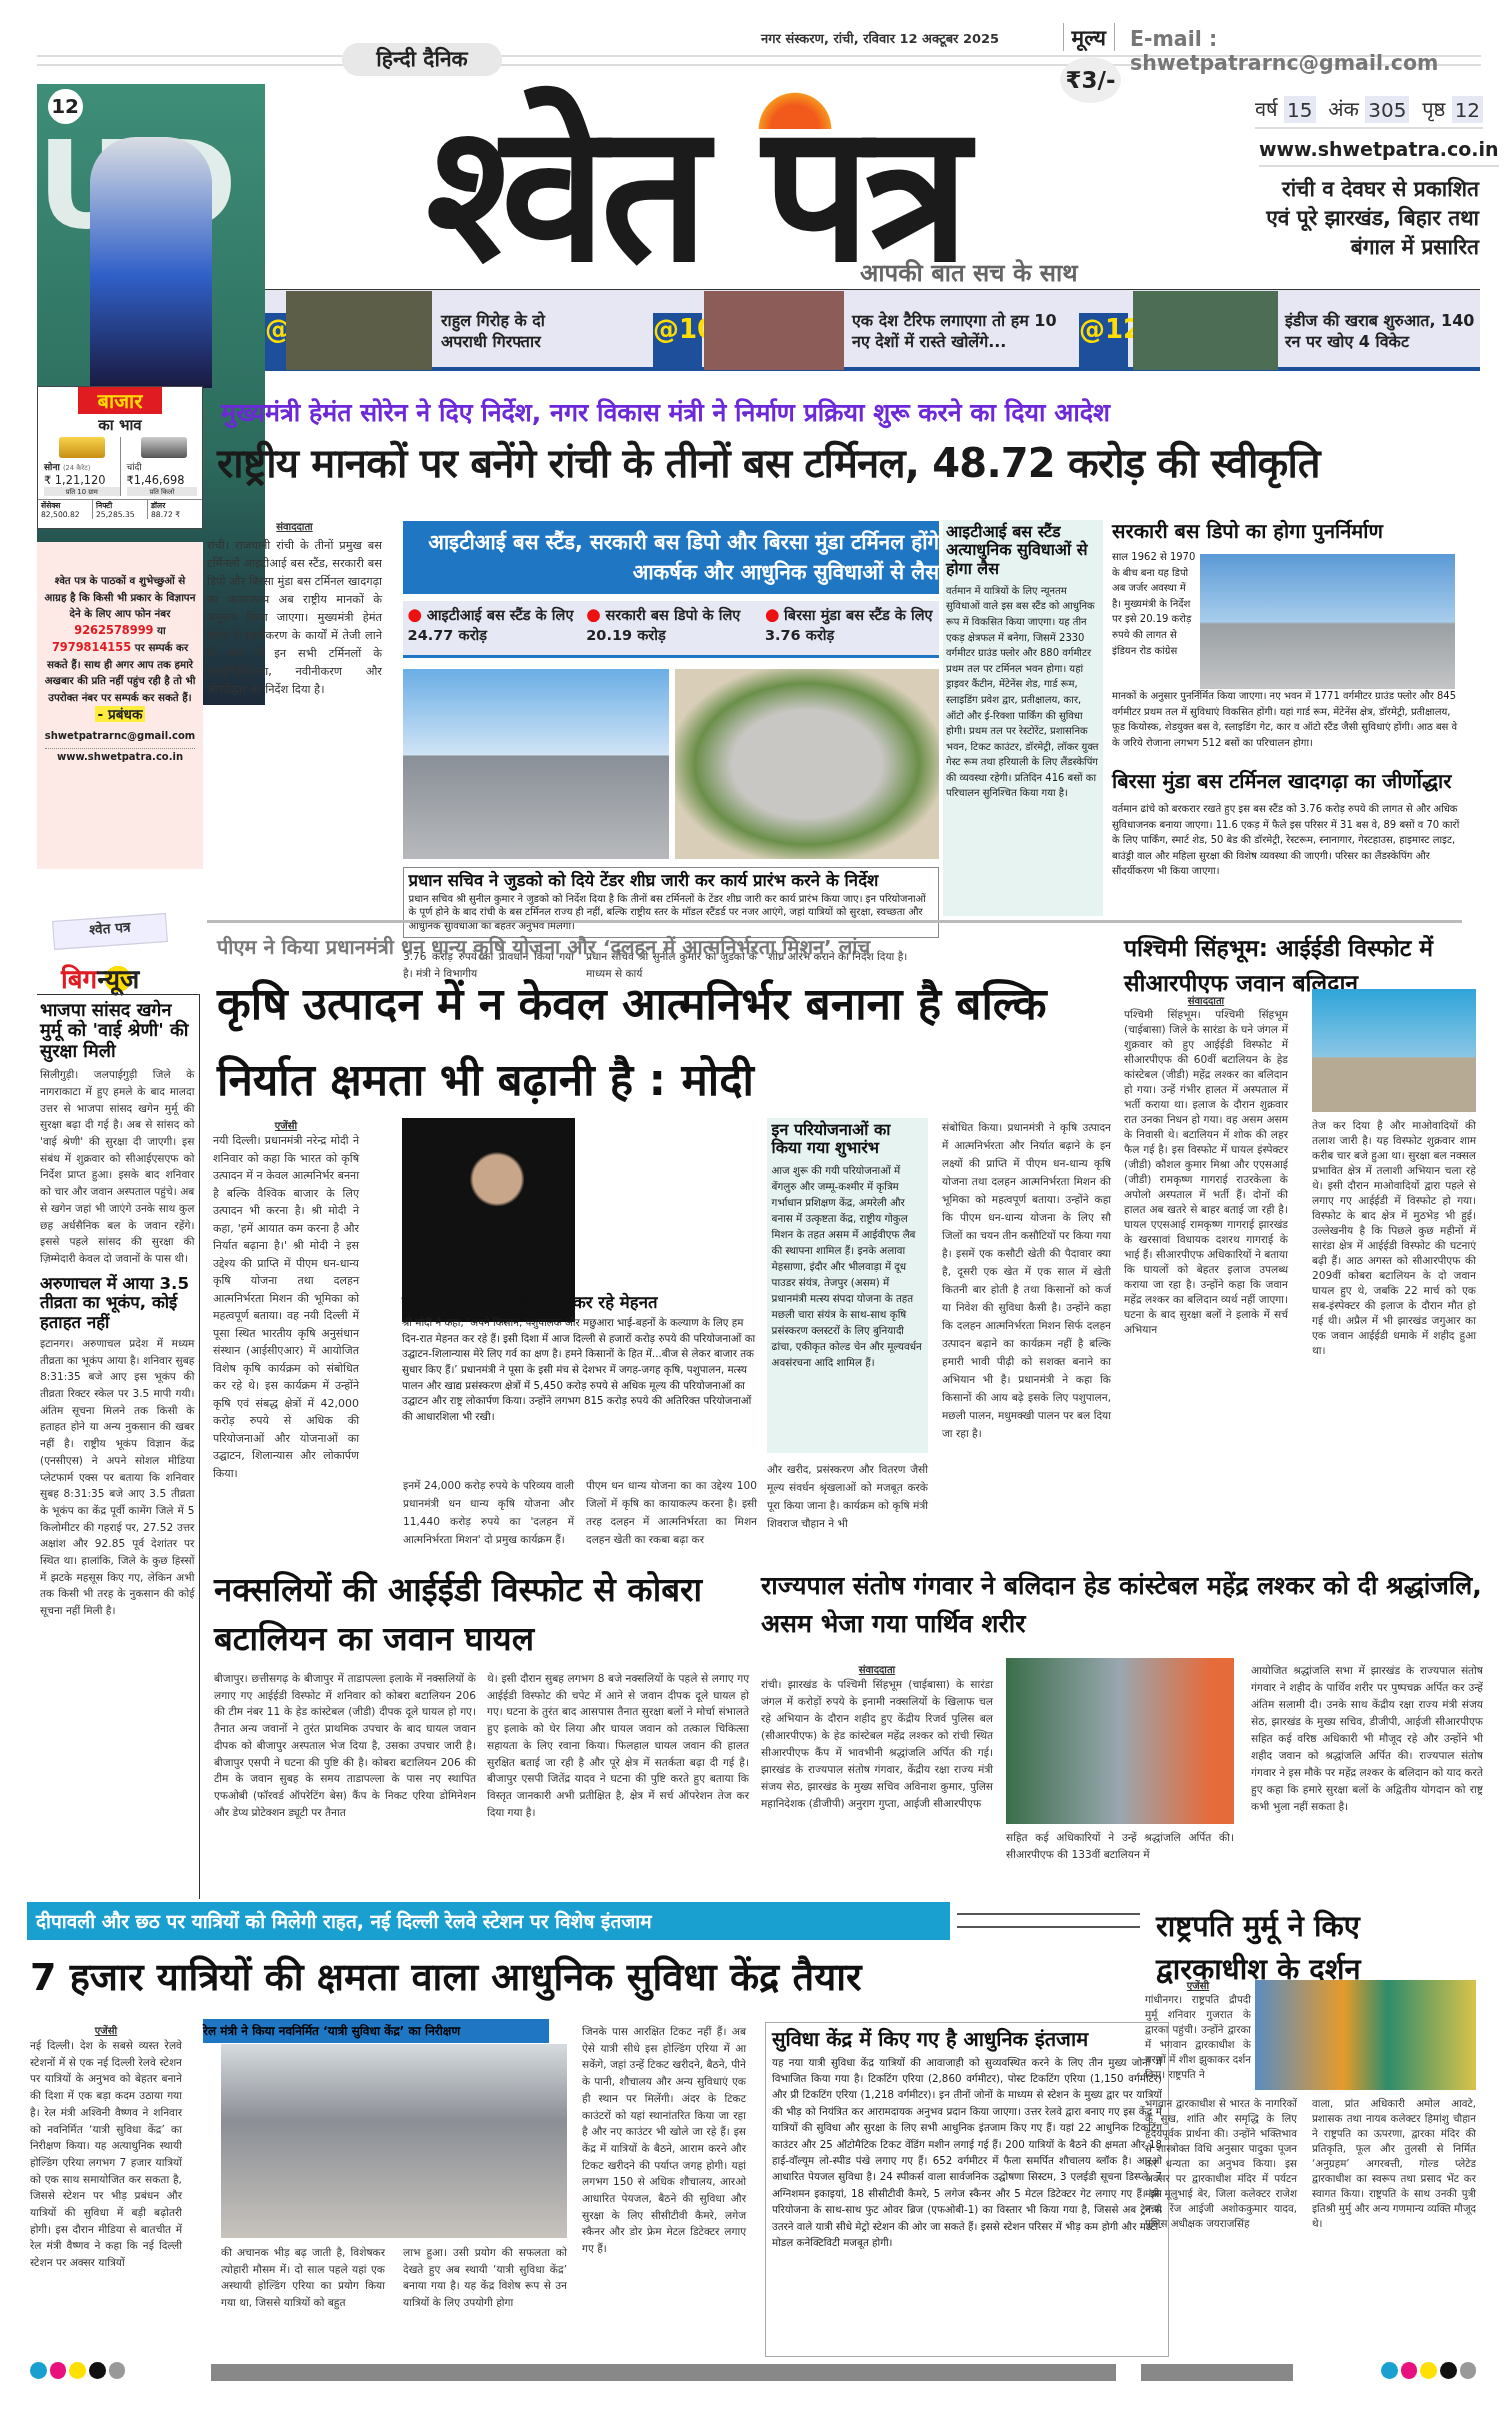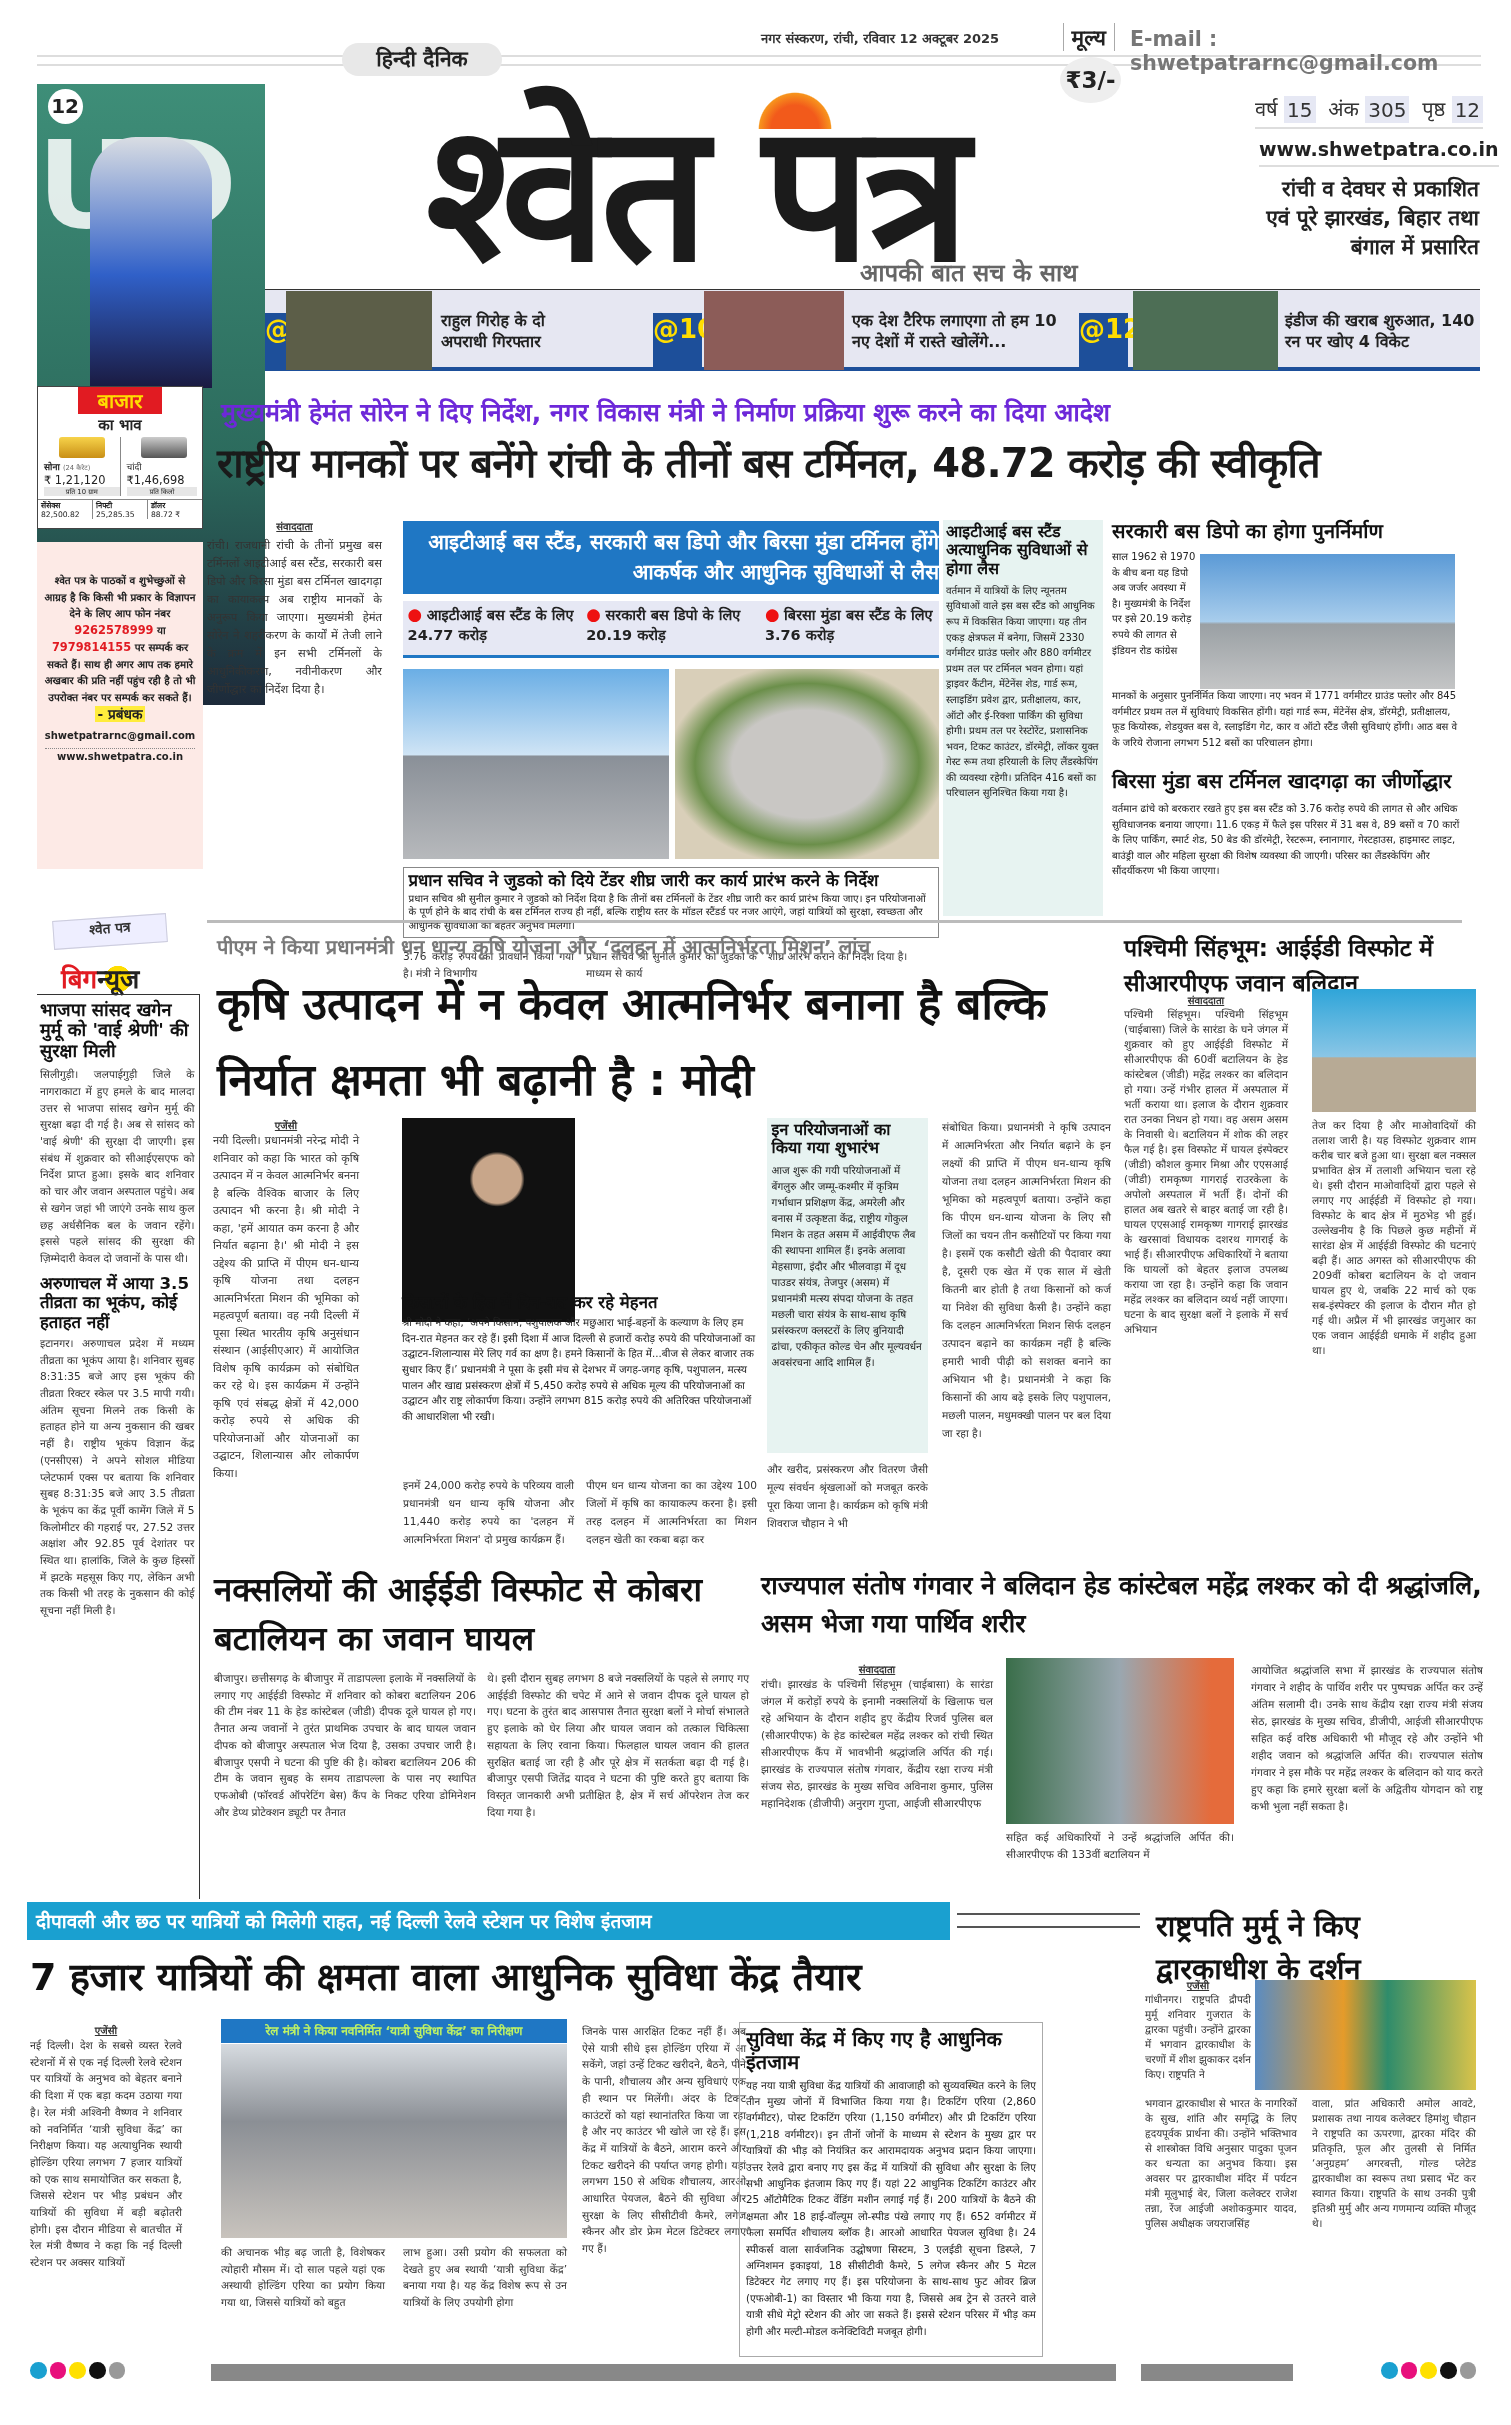--- a/index.html
+++ b/index.html
@@ -176,26 +176,26 @@
 <div class="abs p" style="left:1006px;top:1829px;width:228px;font-size:10.6px;line-height:17px">सहित कई अधिकारियों ने उन्हें श्रद्धांजलि अर्पित की। सीआरपीएफ की 133वीं बटालियन में</div>
 <div class="abs p" style="left:1251px;top:1662px;width:232px;font-size:10.6px;line-height:17px">आयोजित श्रद्धांजलि सभा में झारखंड के राज्यपाल संतोष गंगवार ने शहीद के पार्थिव शरीर पर पुष्पचक्र अर्पित कर उन्हें अंतिम सलामी दी। उनके साथ केंद्रीय रक्षा राज्य मंत्री संजय सेठ, झारखंड के मुख्य सचिव, डीजीपी, आईजी सीआरपीएफ सहित कई वरिष्ठ अधिकारी भी मौजूद रहे और उन्होंने भी शहीद जवान को श्रद्धांजलि अर्पित की। राज्यपाल संतोष गंगवार ने इस मौके पर महेंद्र लश्कर के बलिदान को याद करते हुए कहा कि हमारे सुरक्षा बलों के अद्वितीय योगदान को राष्ट्र कभी भुला नहीं सकता है।</div>
 
 <div class="abs cyanbar" style="left:27px;top:1902px;width:923px;height:38px;color:#fff;font-weight:bold;font-size:19px;line-height:38px;padding-left:9px">दीपावली और छठ पर यात्रियों को मिलेगी राहत, नई दिल्ली रेलवे स्टेशन पर विशेष इंतजाम</div>
 <div class="abs" style="left:957px;top:1913px;width:183px;height:15px;border-top:2.3px solid #555;border-bottom:2.3px solid #555"></div>
 <div class="abs" style="left:30px;top:1943px;width:1111px;font-size:38px;font-weight:bold;line-height:68px;color:#111;white-space:nowrap">7 हजार यात्रियों की क्षमता वाला आधुनिक सुविधा केंद्र तैयार</div>
 <div class="abs" style="left:30px;top:2023px;width:152px">
   <div class="byline">एजेंसी</div>
   <div class="p" style="font-size:10.6px;line-height:16.7px">नई दिल्ली। देश के सबसे व्यस्त रेलवे स्टेशनों में से एक नई दिल्ली रेलवे स्टेशन पर यात्रियों के अनुभव को बेहतर बनाने की दिशा में एक बड़ा कदम उठाया गया है। रेल मंत्री अश्विनी वैष्णव ने शनिवार को नवनिर्मित ‘यात्री सुविधा केंद्र’ का निरीक्षण किया। यह अत्याधुनिक स्थायी होल्डिंग एरिया लगभग 7 हजार यात्रियों को एक साथ समायोजित कर सकता है, जिससे स्टेशन पर भीड़ प्रबंधन और यात्रियों की सुविधा में बड़ी बढ़ोतरी होगी। इस दौरान मीडिया से बातचीत में रेल मंत्री वैष्णव ने कहा कि नई दिल्ली स्टेशन पर अक्सर यात्रियों</div>
 </div>
-<div class="abs cyanbar" style="left:221px;top:2019px;width:346px;height:24px;color:#bef264;font-weight:bold;font-size:12px;text-align:center;line-height:24px;background:#1f77c4">रेल मंत्री ने किया नवनिर्मित ‘यात्री सुविधा केंद्र’ का निरीक्षण</div>
+<div class="abs cyanbar" style="left:203px;top:2019px;width:346px;height:24px;color:#000000;font-weight:bold;font-size:12px;text-align:left;line-height:24px;background:#1f77c4">रेल मंत्री ने किया नवनिर्मित ‘यात्री सुविधा केंद्र’ का निरीक्षण</div>
 <div class="abs photo" style="left:221px;top:2044px;width:346px;height:194px;background:linear-gradient(#d6dbe0,#8b8f95 40%,#c8c3bd)"></div>
 <div class="abs p" style="left:221px;top:2244px;width:164px;font-size:10.6px;line-height:16.7px">की अचानक भीड़ बढ़ जाती है, विशेषकर त्योहारी मौसम में। दो साल पहले यहां एक अस्थायी होल्डिंग एरिया का प्रयोग किया गया था, जिससे यात्रियों को बहुत</div>
 <div class="abs p" style="left:403px;top:2244px;width:164px;font-size:10.6px;line-height:16.7px">लाभ हुआ। उसी प्रयोग की सफलता को देखते हुए अब स्थायी ‘यात्री सुविधा केंद्र’ बनाया गया है। यह केंद्र विशेष रूप से उन यात्रियों के लिए उपयोगी होगा</div>
 <div class="abs p" style="left:582px;top:2023px;width:164px;font-size:10.6px;line-height:16.7px">जिनके पास आरक्षित टिकट नहीं हैं। अब ऐसे यात्री सीधे इस होल्डिंग एरिया में आ सकेंगे, जहां उन्हें टिकट खरीदने, बैठने, पीने के पानी, शौचालय और अन्य सुविधाएं एक ही स्थान पर मिलेंगी। अंदर के टिकट काउंटरों को यहां स्थानांतरित किया जा रहा है और नए काउंटर भी खोले जा रहे हैं। इस केंद्र में यात्रियों के बैठने, आराम करने और टिकट खरीदने की पर्याप्त जगह होगी। यहां लगभग 150 से अधिक शौचालय, आरओ आधारित पेयजल, बैठने की सुविधा और सुरक्षा के लिए सीसीटीवी कैमरे, लगेज स्कैनर और डोर फ्रेम मेटल डिटेक्टर लगाए गए हैं।</div>
-<div class="abs" style="left:739px;top:2022px;width:304px;height:335px;border:1.5px solid #aaa;padding:4.6px 6px">
+<div class="abs" style="left:765px;top:2022px;width:404px;height:335px;border:1.5px solid #aaa;padding:4.6px 6px">
   <div class="hl" style="font-size:20px">सुविधा केंद्र में किए गए है आधुनिक इंतजाम</div>
   <div style="font-size:10.3px;line-height:16.4px;text-align:justify;margin-top:3px">यह नया यात्री सुविधा केंद्र यात्रियों की आवाजाही को सुव्यवस्थित करने के लिए तीन मुख्य जोनों में विभाजित किया गया है। टिकटिंग एरिया (2,860 वर्गमीटर), पोस्ट टिकटिंग एरिया (1,150 वर्गमीटर) और प्री टिकटिंग एरिया (1,218 वर्गमीटर)। इन तीनों जोनों के माध्यम से स्टेशन के मुख्य द्वार पर यात्रियों की भीड़ को नियंत्रित कर आरामदायक अनुभव प्रदान किया जाएगा। उत्तर रेलवे द्वारा बनाए गए इस केंद्र में यात्रियों की सुविधा और सुरक्षा के लिए सभी आधुनिक इंतजाम किए गए हैं। यहां 22 आधुनिक टिकटिंग काउंटर और 25 ऑटोमैटिक टिकट वेंडिंग मशीन लगाई गई हैं। 200 यात्रियों के बैठने की क्षमता और 18 हाई-वॉल्यूम लो-स्पीड पंखे लगाए गए हैं। 652 वर्गमीटर में फैला समर्पित शौचालय ब्लॉक है। आरओ आधारित पेयजल सुविधा है। 24 स्पीकर्स वाला सार्वजनिक उद्घोषणा सिस्टम, 3 एलईडी सूचना डिस्प्ले, 7 अग्निशमन इकाइयां, 18 सीसीटीवी कैमरे, 5 लगेज स्कैनर और 5 मेटल डिटेक्टर गेट लगाए गए हैं। इस परियोजना के साथ-साथ फुट ओवर ब्रिज (एफओबी-1) का विस्तार भी किया गया है, जिससे अब ट्रेन से उतरने वाले यात्री सीधे मेट्रो स्टेशन की ओर जा सकते हैं। इससे स्टेशन परिसर में भीड़ कम होगी और मल्टी-मोडल कनेक्टिविटी मजबूत होगी।</div>
 </div>
 
 <div class="abs hl" style="left:1156px;top:1905px;width:319px;font-size:29px;line-height:43px">राष्ट्रपति मुर्मू ने किए द्वारकाधीश के दर्शन</div>
 <div class="abs" style="left:1145px;top:1978px;width:106px">
   <div class="byline">एजेंसी</div>
   <div class="p" style="font-size:10.3px;line-height:15px">गांधीनगर। राष्ट्रपति द्रौपदी मुर्मू शनिवार गुजरात के द्वारका पहुंची। उन्होंने द्वारका में भगवान द्वारकाधीश के चरणों में शीश झुकाकर दर्शन किए। राष्ट्रपति ने</div>
 </div>
 <div class="abs photo" style="left:1255px;top:1980px;width:221px;height:110px;background:linear-gradient(90deg,#5a8cc2,#e59b2a 40%,#2f8c6b 60%,#d9c34a)"></div>

